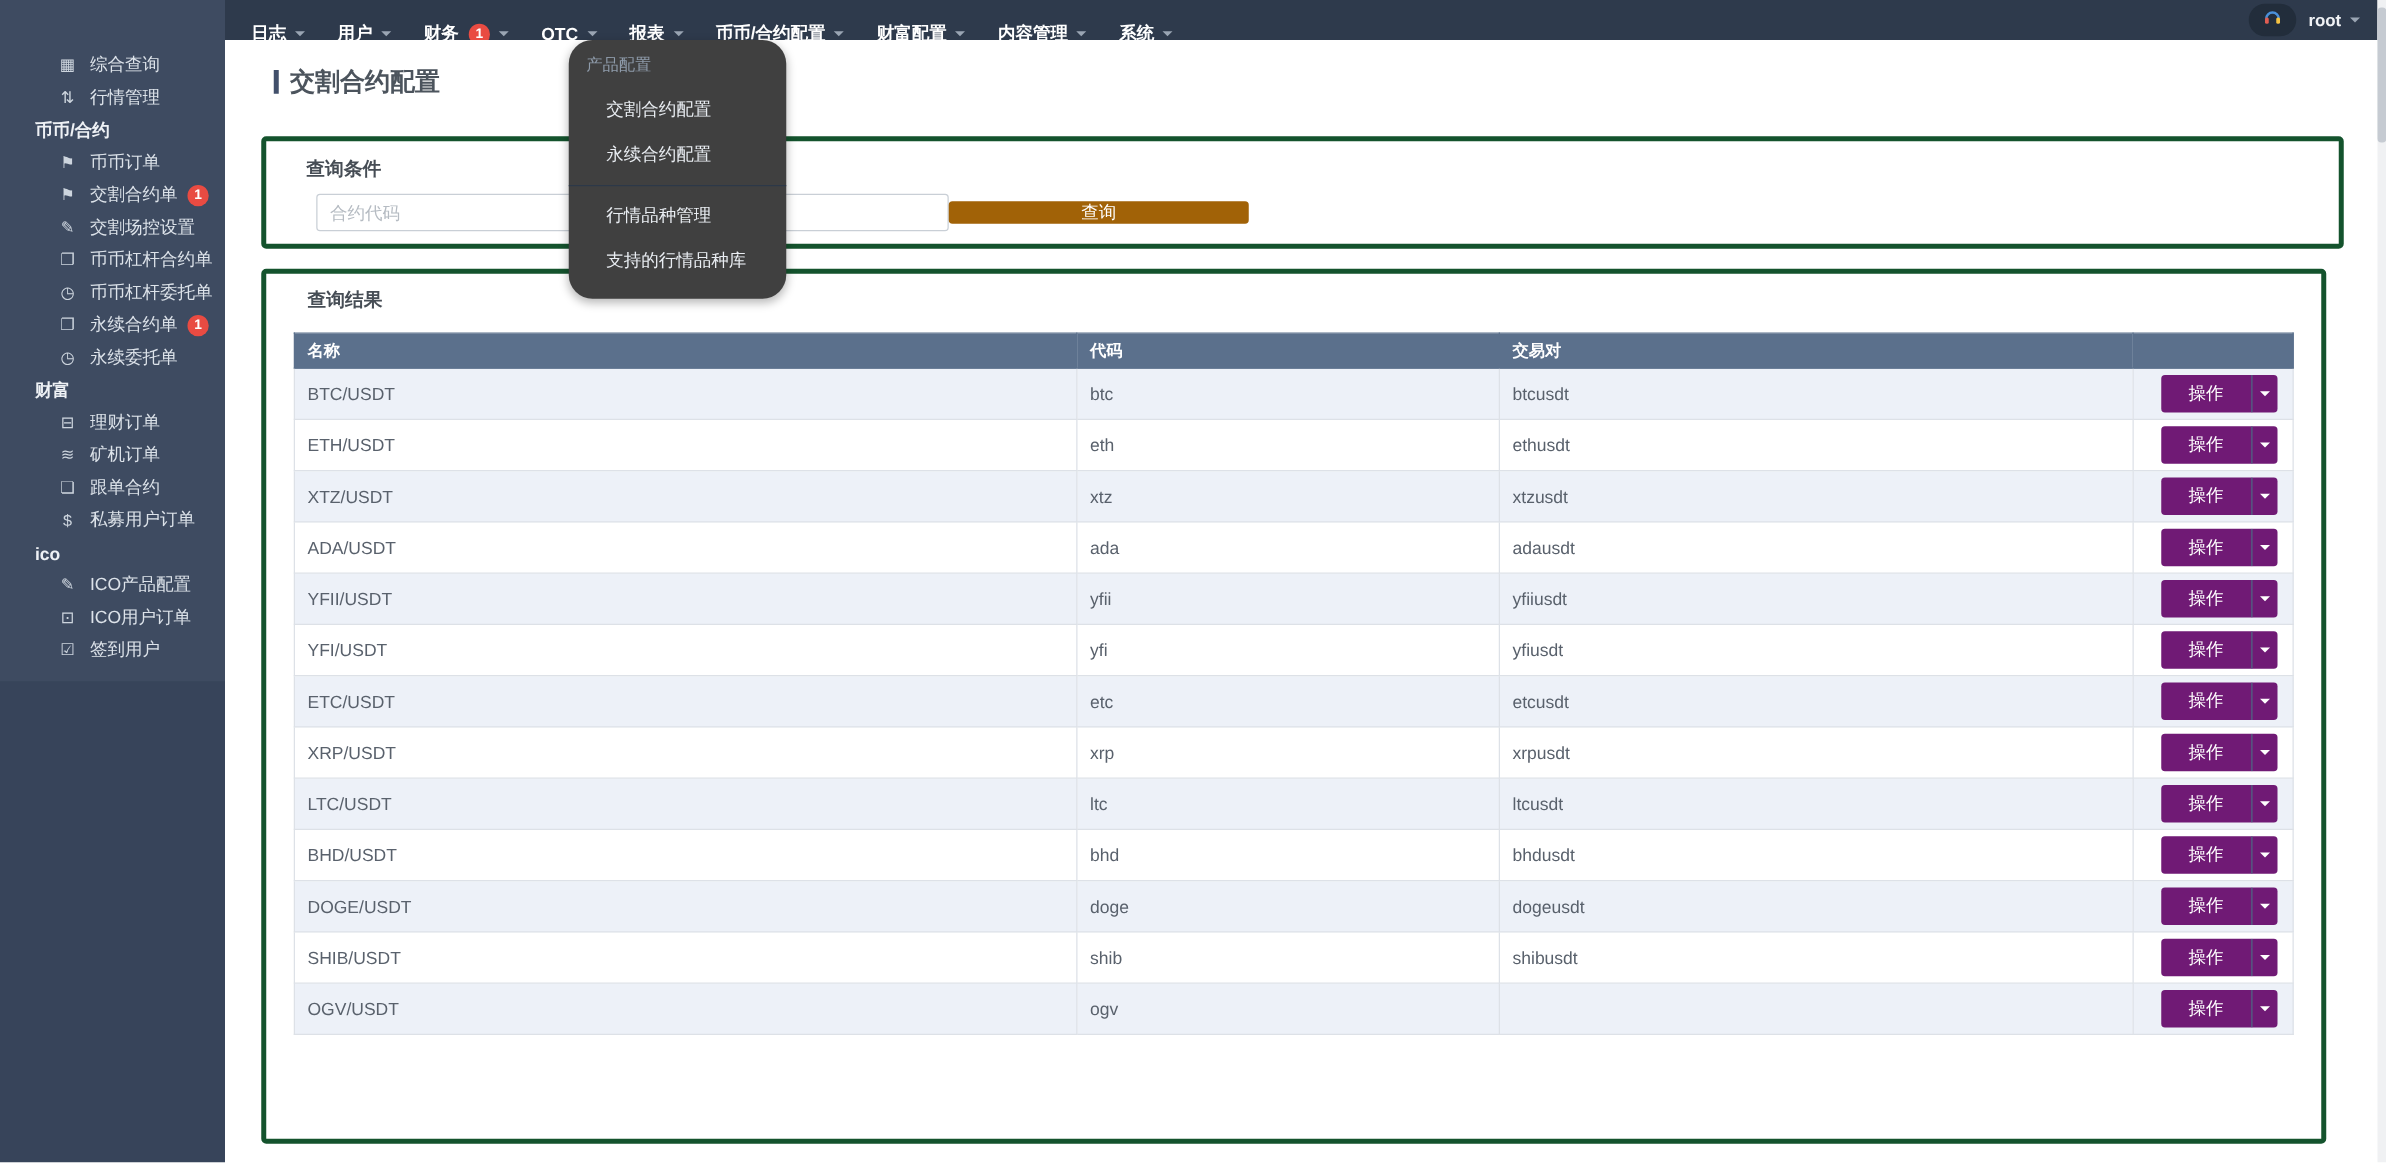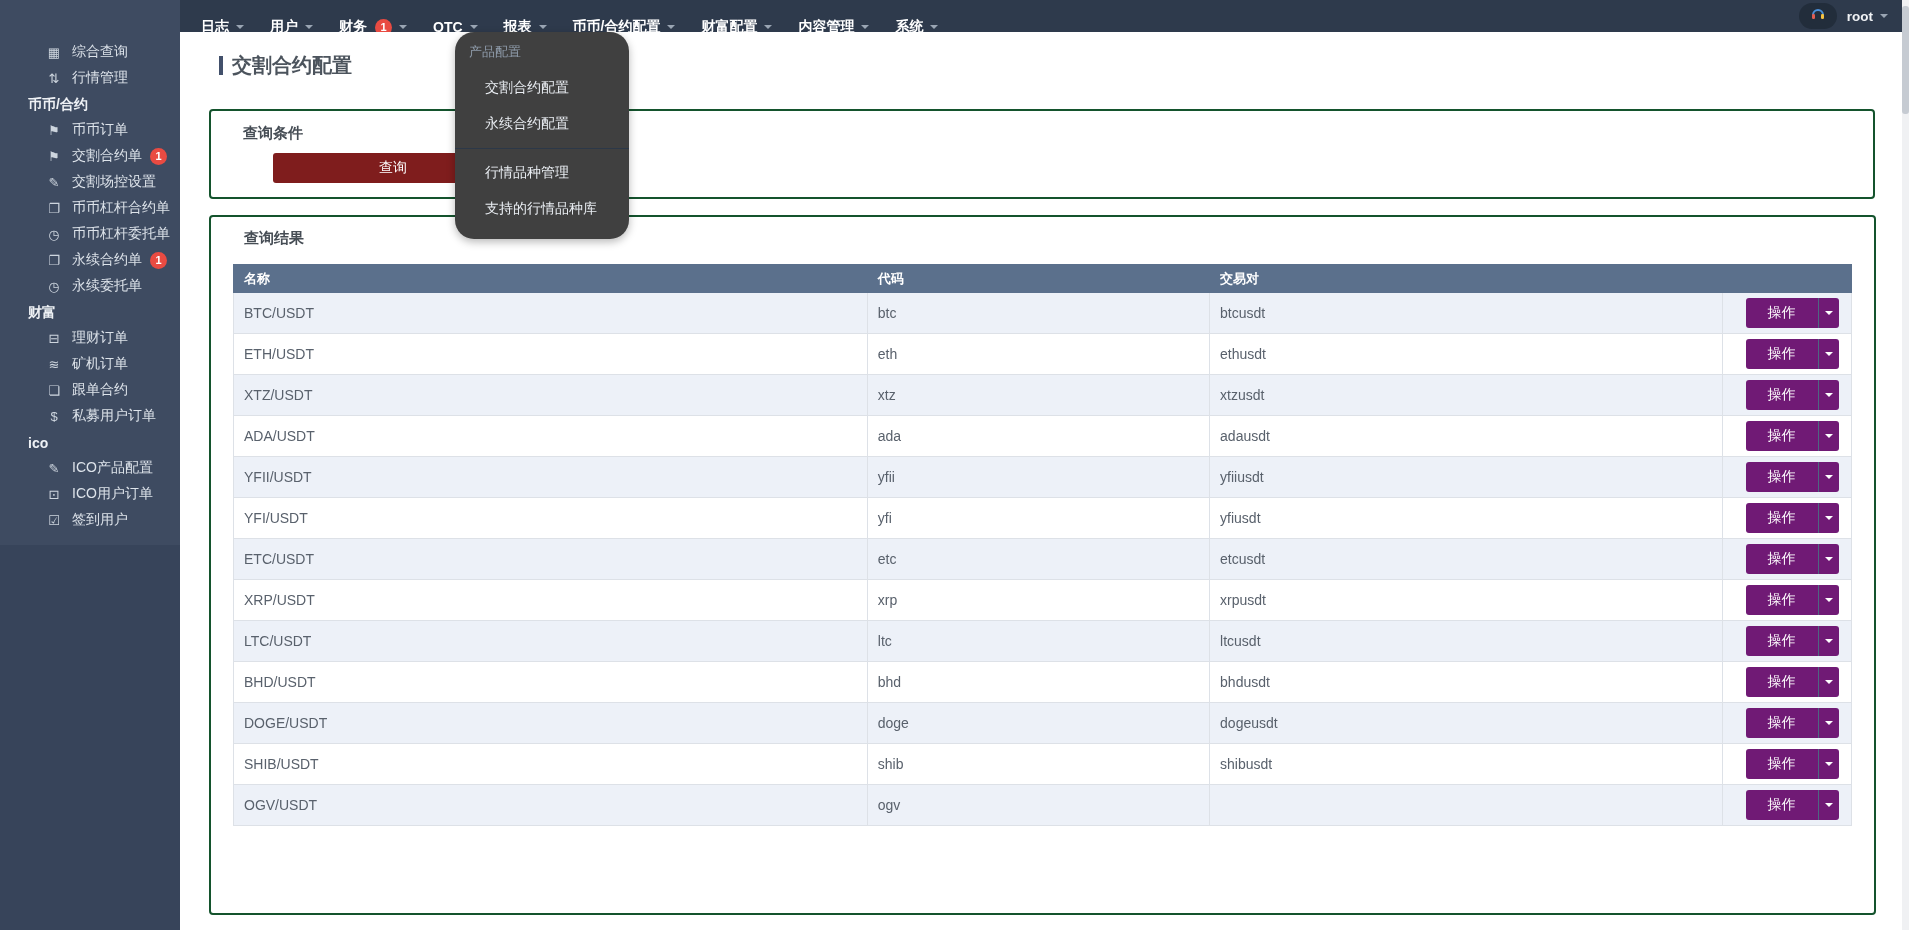--- a/index.html
+++ b/index.html
@@ -25,28 +25,28 @@
   .user-name { font-size:13.5px; font-weight:bold; color:#f0f2f5; cursor:pointer; }
   
   .dropdown { position:absolute; left:455px; top:32px; width:174px; background:#404040; box-shadow:0 3px 8px rgba(0,0,0,.28); padding:6px 0 12px; z-index:50;border-radius:19px; }
   .dropdown-header { color:#8f9cab; font-size:13px; padding:5px 14px 9px; }
   .dropdown-item { color:#e9edf2; font-size:14px; padding:9px 10px 9px 30px; cursor:pointer; white-space:nowrap; }
   .dropdown-divider { border-top:1px solid #2c3848; margin:6px 0; }
   
   .content { position:absolute; left:180px; top:32px; right:7px; bottom:0; background:#fff; }
   .page-title { display:flex; align-items:center; margin:20px 0 0 39px; font-size:20px; color:#4c545d; }
   .title-bar { width:4px; height:19px; background:#42506b; margin-right:9px; }
-  .panel { border:2px solid #14532d; border-radius:4px; background:#fff; }
+  .panel { border:4px solid #14532d; border-radius:4px; background:#fff; }
   .query-panel { margin:30px 27px 0 29px; height:90px; padding:13px 22px 0 32px; }
   .panel-label { font-size:15px; font-weight:bold; color:#464d55; }
   .query-form { display:flex; align-items:center; margin-top:10px; }
   .query-input { margin-left:8px; width:506px; height:30px; border:1px solid #c9cfd6; border-radius:3px; padding:0 10px; font-size:14px; color:#555; outline:none; }
   .query-input::placeholder { color:#b5bbc2; }
-  .search-btn { margin-left:30px; width:240px; height:30px; background:#7f1d1d; border:none; border-radius:3px; color:#fff; font-size:14px; cursor:pointer; }
-  .results-panel { margin:16px 26px 0 29px; min-height:700px; padding:12px 22px 18px; }
+  .search-btn { width:240px; height:18px; background:#a16207; border:none; border-radius:3px; color:#fff; font-size:14px; cursor:pointer; }
+  .results-panel { margin:16px 41px 0 29px; min-height:700px; padding:12px 22px 18px; }
   .results-panel .panel-label { margin-left:11px; }
   table.results { width:100%; margin-top:16px; border-collapse:collapse; }
   table.results th { background:#5b708c; color:#fff; font-size:13px; font-weight:bold; text-align:left; height:28px; padding:0 0 0 10px; border:1px solid #5b708c; }
   table.results td { height:41px; font-size:14px; color:#59616c; padding:0 0 0 10px; border:1px solid #dde1e7; background:#fff; }
   table.results tbody tr:nth-child(odd) td { background:#edf1f8; }
   td.cell-actions { padding:0; text-align:center; }
   .action-btn { display:inline-flex; height:30px; border-radius:3px; overflow:hidden; background:#701a75; vertical-align:middle; }
   .action-main { display:flex; align-items:center; padding:0 22px; color:#fff; font-size:14px; cursor:pointer; }
   .action-caret { width:21px; display:flex; align-items:center; justify-content:center; border-left:1px solid #4e6682; cursor:pointer; }
   .action-caret .caret { margin:0; border-top-color:#fff; }
@@ -197,20 +197,21 @@
 
 <main class="content">
   <h1 class="page-title">
     <span class="title-bar"></span>
     <span>交割合约配置</span>
   </h1>
 
   <section class="panel query-panel">
     <div class="panel-label">查询条件</div>
     <div class="query-form">
+      <input class="query-input" type="text" placeholder="合约代码" style="">
       <button class="search-btn">查询</button>
     </div>
   </section>
 
   <section class="panel results-panel">
     <div class="panel-label">查询结果</div>
     <table class="results">
       <colgroup>
           <col style="width:635px">
           <col style="width:343px">

